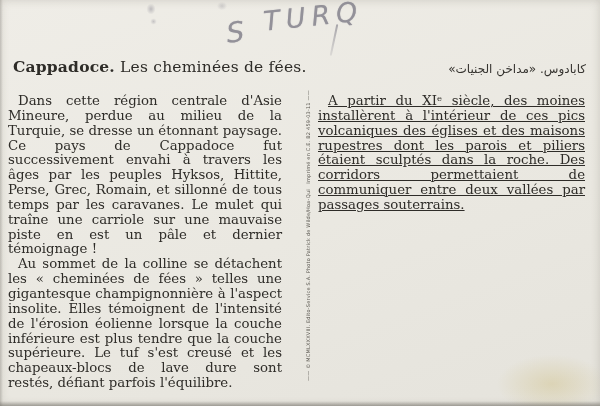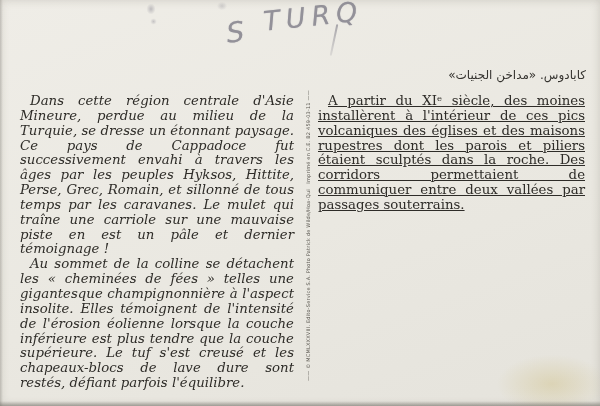--- a/index.html
+++ b/index.html
@@ -58,33 +58,33 @@
   .center-code {
     position: absolute; left: 296px; top: 31px; transform: translateX(-50%);
     text-align: center; white-space: nowrap;
   }
   .country-ar {
     font-family: "DejaVu Sans", "Liberation Sans", sans-serif;
     direction: rtl; font-weight: 700; font-size: 13px; line-height: 18px;
   }
   .code { font-size: 15.5px; line-height: 18px; letter-spacing: 1px; }
   .title-ar {
-    position: absolute; right: 14px; top: 68px;
+    position: absolute; right: 14px; top: 62px;
     font-family: "DejaVu Sans", "Liberation Sans", sans-serif;
     direction: rtl; font-size: 12px; color: #35332f; margin-left: 13px;
   }
 
   
   .col {
     position: absolute; top: 94px;
     font-size: 13.3px; line-height: 14.85px;
     text-align: justify; hyphens: auto; -webkit-hyphens: auto;
   }
   .col p { margin: 0; text-indent: 10px; }
-  .col-left  { left: 20px;  width: 274px; font-style: italic; }
+  .col-left  { left: 8px;  width: 274px; }
   .col-right { left: 318px; width: 267px; text-decoration: underline; }
 
   
   .spine-text {
     position: absolute; left: 305px; top: 381px;
     width: 286px; transform: rotate(-90deg); transform-origin: 0 0;
     font-family: "DejaVu Sans", "Liberation Sans", sans-serif;
     font-size: 5px; letter-spacing: .2px; text-align: center;
     color: var(--spine-ink, #5a5750); white-space: nowrap;
   }
@@ -110,20 +110,23 @@
 
   <div class="handwriting">
     <span class="hand-s">S</span>
     <span class="hand-turq">TURQ</span>
   </div>
   <div class="q-tail"></div>
   <div class="smudge a"></div>
   <div class="smudge b"></div>
   <div class="smudge c"></div>
 
+  <div class="title">
+    <span class="lead">Cappadoce.</span><span> Les cheminées de fées.</span>
+  </div>
 
 
   <div class="title-ar">كابادوس. «مداخن الجنيات»</div>
 
   <section class="col col-left">
     <p lang="fr">Dans cette région centrale d'Asie Mineure, perdue au milieu de la Turquie, se dresse un étonnant paysage. Ce pays de Cappadoce fut successivement envahi à travers les âges par les peuples Hyksos, Hittite, Perse, Grec, Romain, et sillonné de tous temps par les caravanes. Le mulet qui traîne une carriole sur une mauvaise piste en est un pâle et dernier témoignage !</p>
     <p lang="fr">Au sommet de la colline se détachent les « cheminées de fées » telles une gigantesque champignonnière à l'aspect insolite. Elles témoignent de l'intensité de l'érosion éolienne lorsque la couche inférieure est plus tendre que la couche supérieure. Le tuf s'est creusé et les chapeaux-blocs de lave dure sont restés, défiant parfois l'équilibre.</p>
   </section>
 
   <section class="col col-right">

